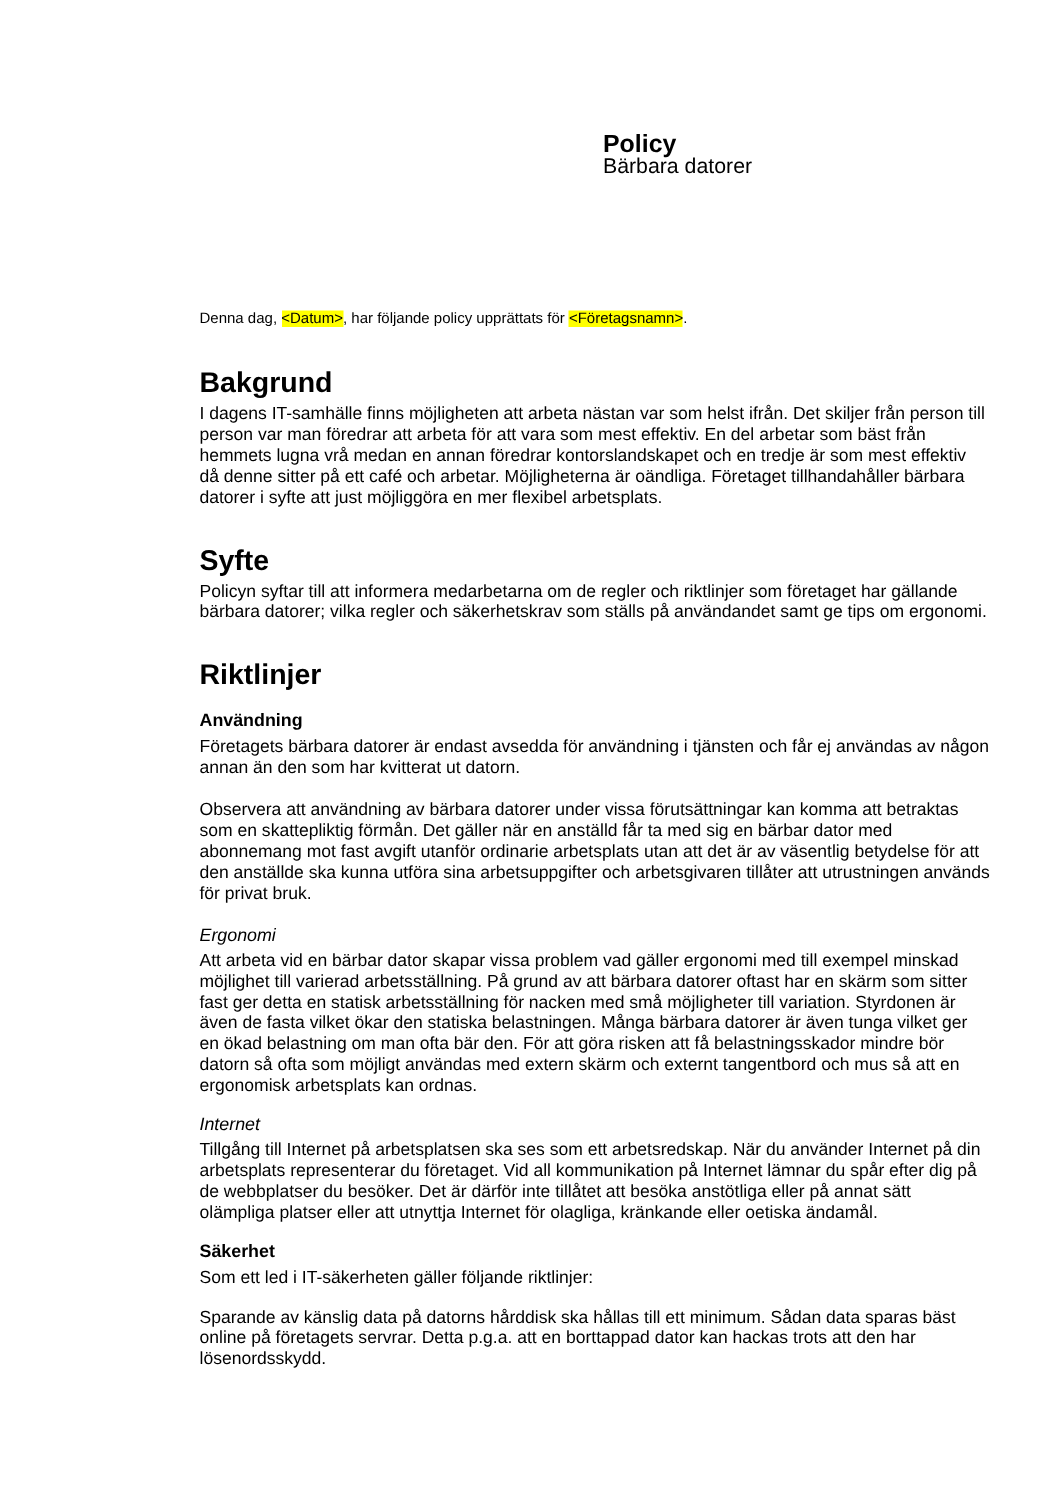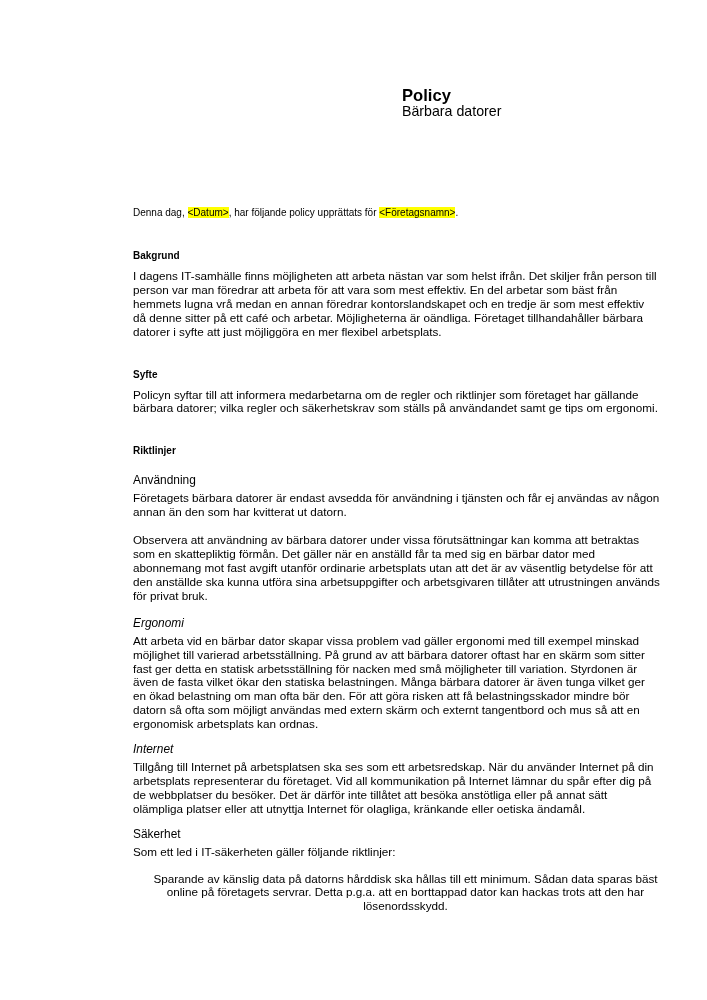--- a/index.html
+++ b/index.html
@@ -39,43 +39,43 @@
     margin: 87px 0 0 0;
     font-size: 10px;
     line-height: 14px;
   }
   .hl {
     background: #ffff00;
     color: #000000;
   }
   h2 {
     margin: 28px 0 0 0;
-    font-size: 10px;
+    font-size: 19px;
     line-height: 16px;
     font-weight: bold;
   }
   h3 {
     margin: 13px 0 0 0;
     font-size: 11.9px;
     line-height: 14px;
     font-weight: normal;
   }
-  h3.bold { font-weight: normal; }
+  h3.bold { font-weight: bold; }
   h3.italic { font-style: italic; }
   p.body {
     margin: 4px 0 0 0;
     font-size: 11.7px;
     line-height: 13.9px;
     white-space: pre-line;
   }
   p.body.h2-follow { margin-top: 5px; }
   p.body.spaced { margin-top: 14px; }
   h3.internet-h { margin-top: 11px; }
   h3.sakerhet-h { margin-top: 11px; }
-  p.body.sakerhet-p { margin-top: 13px; text-align: center; }
+  p.body.sakerhet-p { margin-top: 13px; }
   h3.anvandning-h { margin-top: 14px; }
   .footer {
     position: absolute;
     left: 0;
     right: 0;
     top: 941px;
     text-align: right;
     font-size: 11.7px;
     line-height: 14px;
   }

